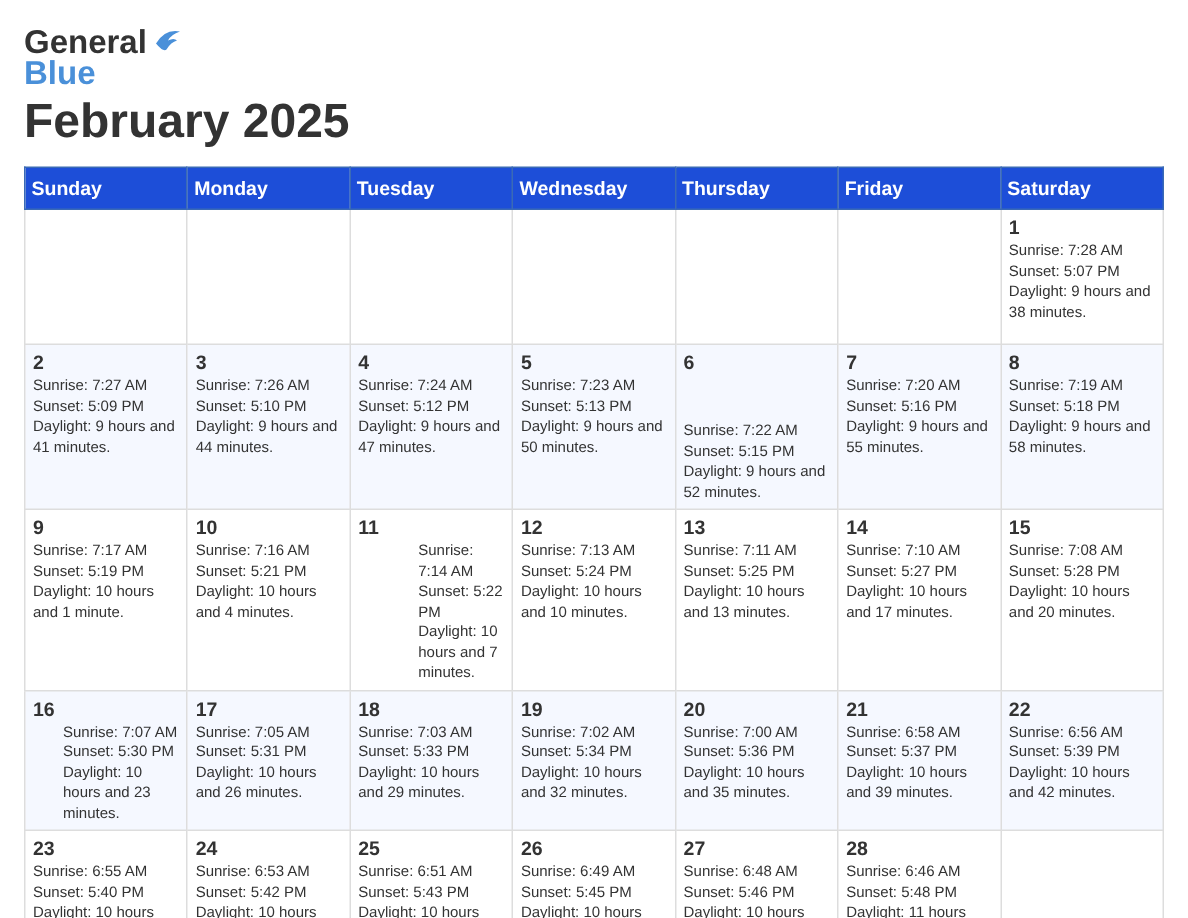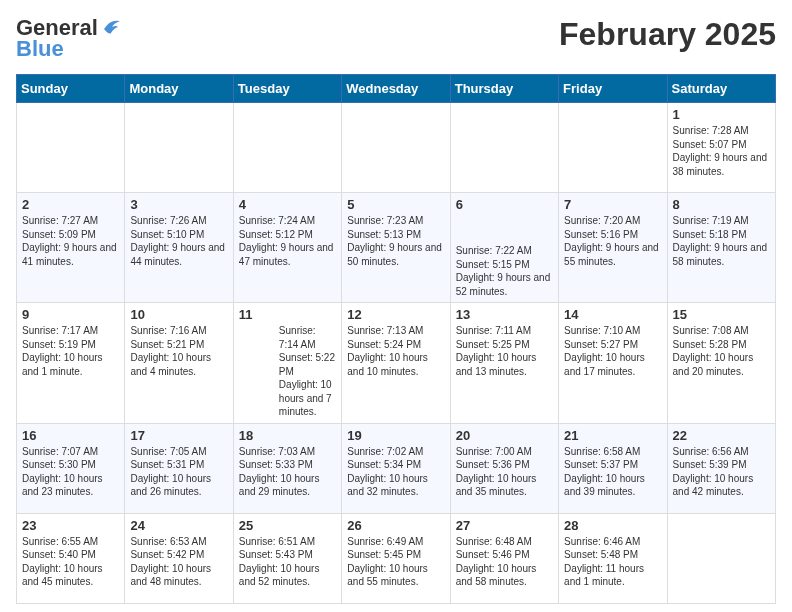--- a/index.html
+++ b/index.html
@@ -8,20 +8,21 @@
       background: #fff;
       width: 792px;
       min-height: 612px;
       padding: 16px;
     }
     .header {
       display: flex;
       justify-content: space-between;
       align-items: flex-start;
       margin-bottom: 12px;
+      flex-direction: column;
     }
     .logo {
       display: flex;
       align-items: center;
     }
     .logo-text {
       font-size: 22px;
       font-weight: bold;
       color: #333;
       line-height: 1.1;
@@ -79,21 +80,21 @@
     .empty-cell {
       background: #f9f9f9;
     }
     tr:nth-child(even) td {
       background: #f5f8ff;
     }
     tr:nth-child(odd) td {
       background: #fff;
     }
     .calendar thead tr th {
-      background: #0369a1;
+      background: #1d4ed8;
     }
   </style>
 </head>
 <body>
 
 <div class="header">
   <div class="logo">
     <div>
       <div style="display:flex;align-items:center;">
         <span class="logo-text">
@@ -222,21 +223,21 @@
         <td>
           <span class="day-num">15</span>
           <div class="cell-text" style="white-space: pre-line;">Sunrise: 7:08 AM
 Sunset: 5:28 PM
 Daylight: 10 hours and 20 minutes.</div>
         </td>
       </tr>
       <tr>
         <td>
           <span class="day-num">16</span>
-          <div class="cell-text" style="white-space: pre-line;">Sunrise: 7:07 AM
+          <div class="cell-text" style="white-space: pre-line; margin-left: 20px;">Sunrise: 7:07 AM
 Sunset: 5:30 PM
 Daylight: 10 hours and 23 minutes.</div>
         </td>
         <td>
           <span class="day-num">17</span>
           <div class="cell-text" style="white-space: pre-line;">Sunrise: 7:05 AM
 Sunset: 5:31 PM
 Daylight: 10 hours and 26 minutes.</div>
         </td>
         <td>

